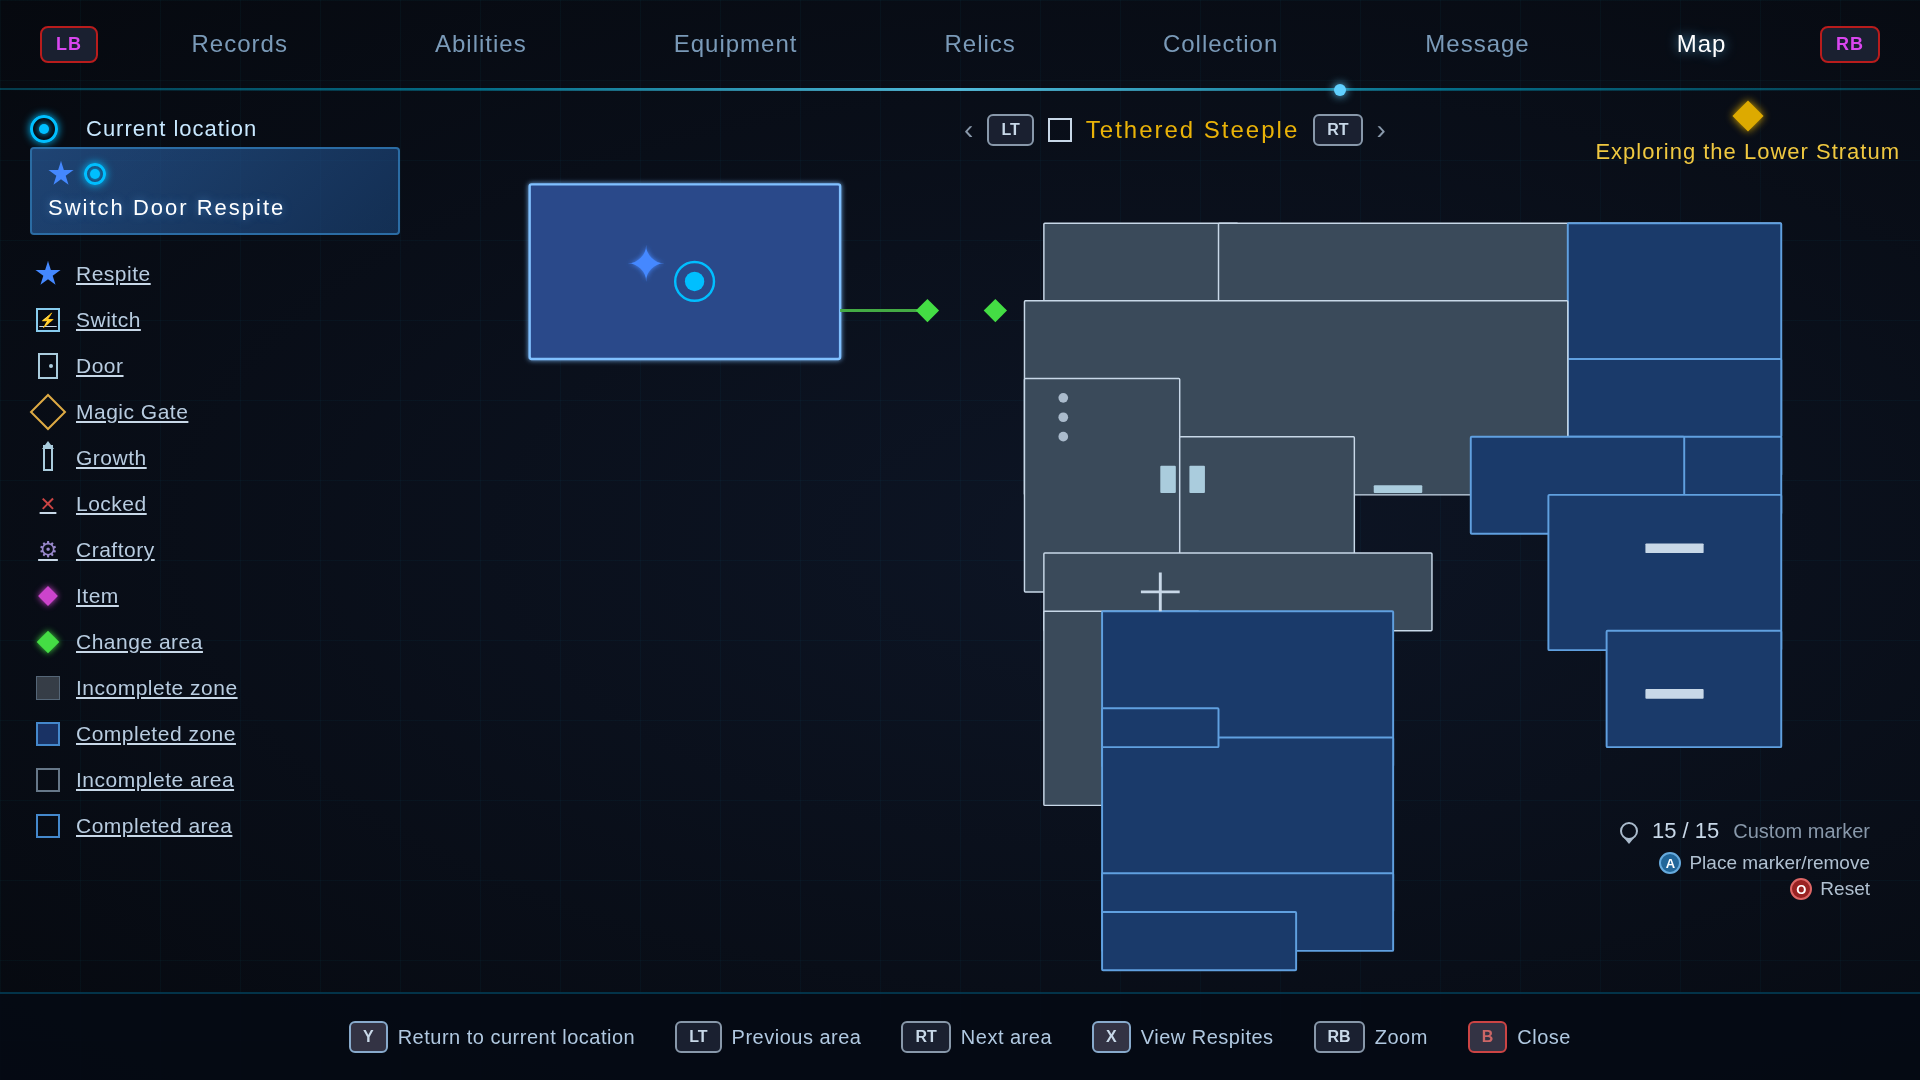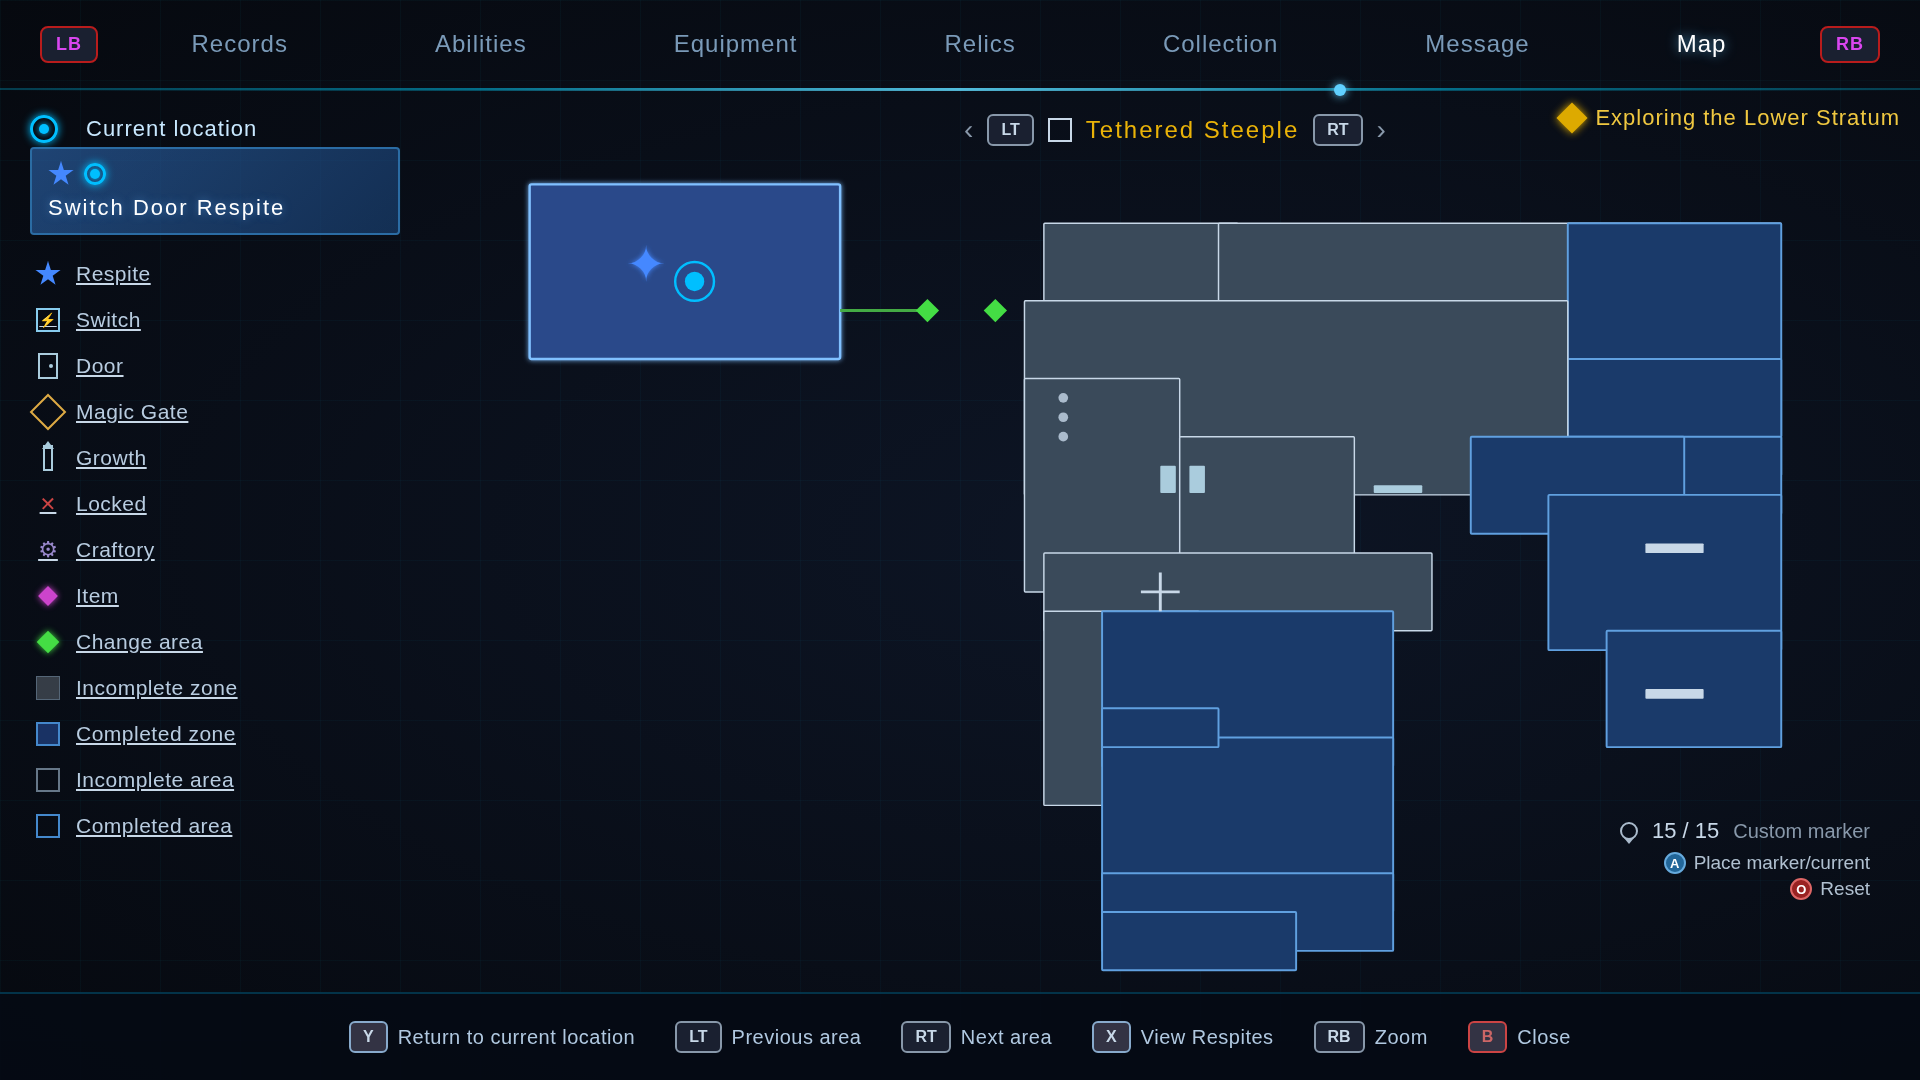--- a/index.html
+++ b/index.html
@@ -343,20 +343,21 @@
       color: #8898aa;
       cursor: pointer;
     }
     .quest-indicator {
       display: flex;
       align-items: center;
       gap: 12px;
       position: absolute;
       right: 20px;
       top: 10px;
+      flex-direction: column;
     }
     .quest-diamond {
       width: 22px; height: 22px;
       background: #ddaa00;
       transform: rotate(45deg);
       box-shadow: 0 0 8px #ddaa00;
     }
     .quest-text {
       font-size: 22px;
       color: #f0c840;
@@ -723,21 +724,21 @@
       </svg>
 
       <div class="map-right-info">
         <div class="marker-count">
           <div class="marker-icon"></div>
           <span class="marker-count-text">15 / 15</span>
           <span class="marker-label">Custom marker</span>
         </div>
         <div class="place-marker-row">
           <div class="btn-circle-a">A</div>
-          <span class="action-text">Place marker/current</span>
+          <span class="action-text">Place marker/remove</span>
         </div>
         <div class="reset-row">
           <div class="btn-circle-o">O</div>
           <span class="action-text">Reset</span>
         </div>
       </div>
     </div>
   </div>
 </div>
 

